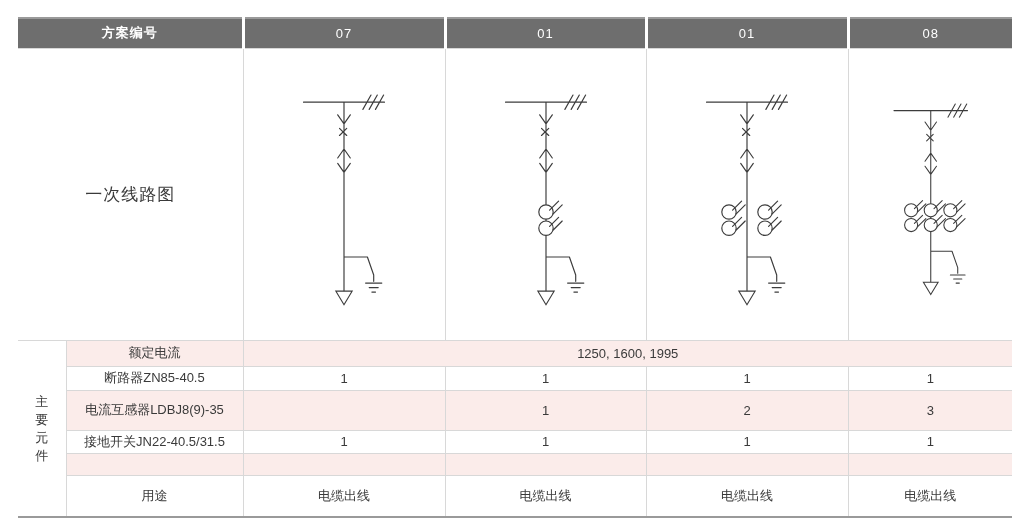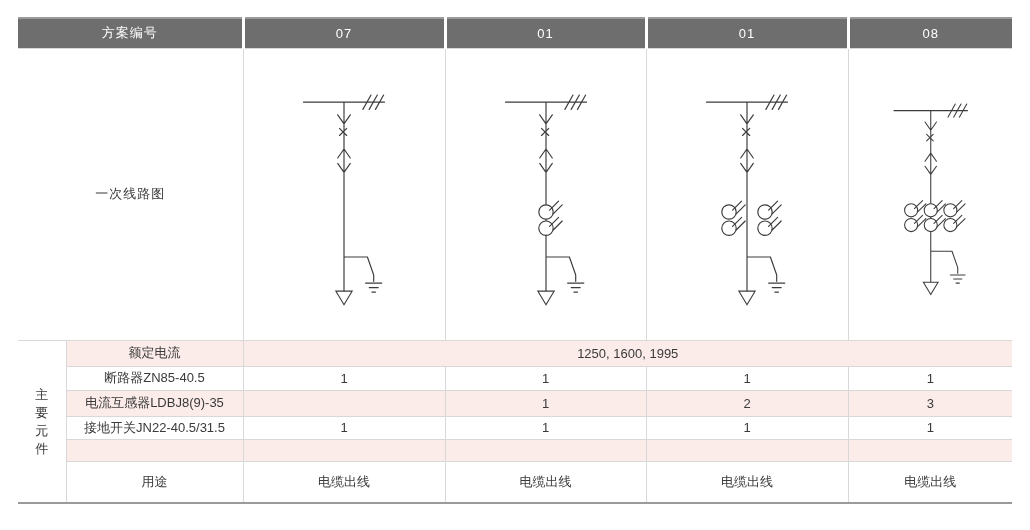--- a/index.html
+++ b/index.html
@@ -36,33 +36,33 @@
   .header-row th{
     background:var(--header-bg);
     color:var(--header-text);
     font-weight:400;
     font-size:13px;
     height:30px;
     border-left:3px solid #ffffff;
     text-align:center;
     letter-spacing:1px;
   }
-  .header-row th:first-child{border-left:none;}
+  .header-row th:first-child{border-left:none;font-weight:bold;}
   td{
     border:1px solid var(--border);
     font-size:13px;
     text-align:center;
     vertical-align:middle;
     padding:2px 4px;
   }
   .diagram-row td{
     height:292px;
     background:#ffffff;
   }
-  .diagram-label{font-size:13px;letter-spacing:1px;}
+  .diagram-label{font-size:17px;letter-spacing:1px;}
   .diagram-cell{padding:0;}
   .diagram-svg{display:block;margin:0 auto;max-width:100%;}
   .diag-stroke{fill:none;stroke:var(--diagram-stroke);stroke-width:1.3;stroke-linecap:round;}
   .ct-circle{fill:#ffffff;stroke:var(--diagram-stroke);stroke-width:1.3;}
   .cable-triangle{fill:#ffffff;stroke:var(--diagram-stroke);stroke-width:1.3;}
   .vlabel{background:#ffffff;padding:0;}
   .vtext{
     display:flex;
     flex-direction:column;
     align-items:center;
@@ -162,21 +162,21 @@
           <td class="row-label pink">额定电流</td>
           <td colspan="4" class="val pink">1250, 1600, 1995</td>
         </tr>
         <tr style="height: 24px;">
           <td class="row-label">断路器ZN85-40.5</td>
           <td class="val">1</td>
           <td class="val">1</td>
           <td class="val">1</td>
           <td class="val">1</td>
         </tr>
-        <tr style="height: 26px;">
+        <tr style="height: 40px;">
           <td class="row-label pink">电流互感器LDBJ8(9)-35</td>
           <td class="val pink"></td>
           <td class="val pink">1</td>
           <td class="val pink">2</td>
           <td class="val pink">3</td>
         </tr>
         <tr style="height: 16px;">
           <td class="row-label">接地开关JN22-40.5/31.5</td>
           <td class="val">1</td>
           <td class="val">1</td>

